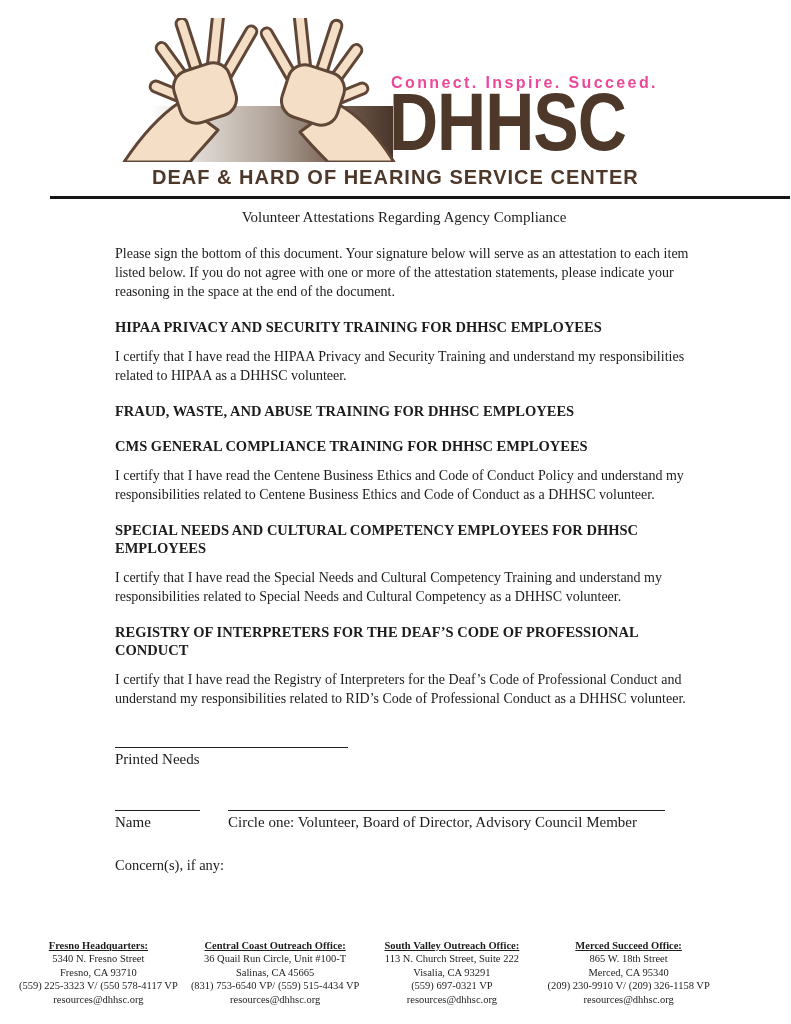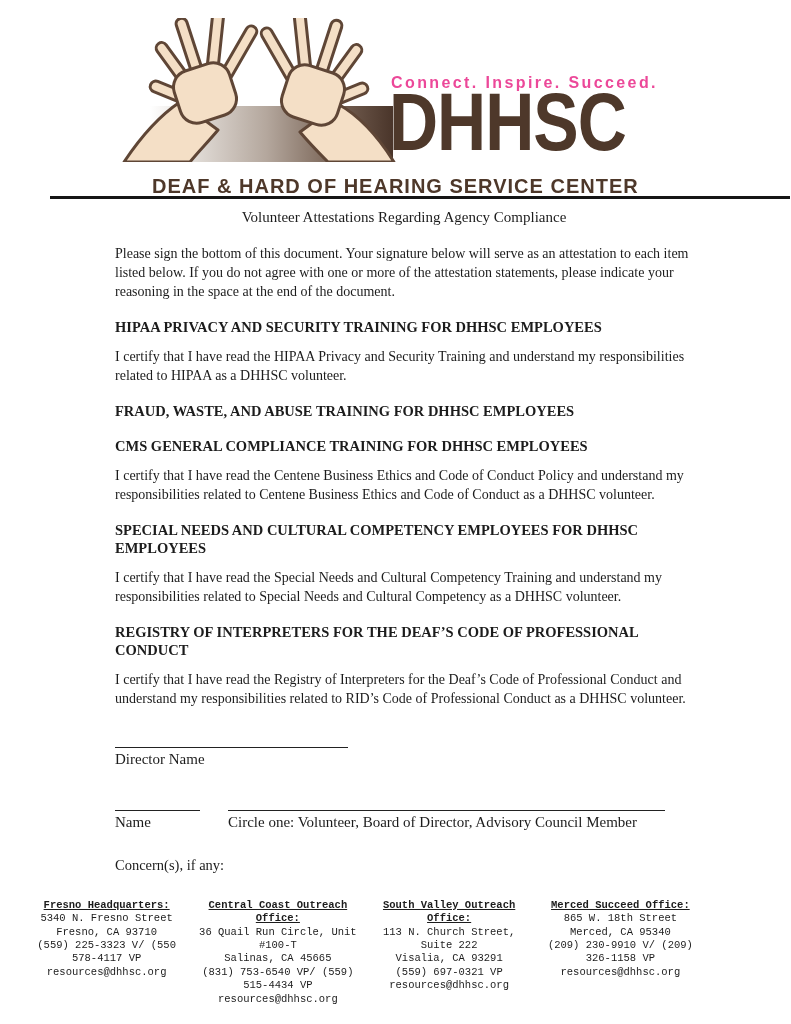--- a/index.html
+++ b/index.html
@@ -28,21 +28,21 @@
     color: #ec4899; text-align: left; white-space: nowrap;
   }
   .brand {
     position: absolute; left: 389px; top: 94px; height: 68px;
     font-family: "Liberation Sans", sans-serif;
     font-size: 68px; line-height: 68px; font-weight: 700; letter-spacing: -1px;
     color: #4e382a; transform: scaleY(1.2); transform-origin: 0 100%;
     white-space: nowrap;
   }
   .org-name {
-    position: absolute; left: 152px; top: 175px;
+    position: absolute; left: 152px; top: 166px;
     font-family: "Liberation Sans", sans-serif;
     font-size: 20px; font-weight: 700; letter-spacing: 1px;
     color: #4e382a; white-space: nowrap;
   }
   .header-rule {
     position: absolute; left: 50px; top: 196px; width: 740px; height: 3px;
     background: #151515;
   }
 
   
@@ -65,21 +65,21 @@
   .gap-1 { width: 47px; }
   .f-signature { width: 272px; }
   .f-date { width: 85px; }
   .gap-2 { width: 28px; }
   .f-circle { width: 437px; }
   .concerns { margin-top: 26px; font-size: 14.5px; }
 
   
   .footer {
     position: absolute; left: 0; bottom: 18px; width: 727px;
-    display: flex; padding: 0 21px; font-family: Liberation Mono, monospace;
+    display: flex; padding: 0 10px;
   }
   .office { flex: 1; text-align: center; font-size: 10.5px; line-height: 13.4px; padding: 0 4px; }
   .office .office-name { font-weight: 700; text-decoration: underline; }
 </style>
 </head>
 <body>
 
 <div class="page">
 
   <div class="header">
@@ -143,21 +143,21 @@
     </div>
 
     <div>
       <div class="section-heading">REGISTRY OF INTERPRETERS FOR THE DEAF’S CODE OF PROFESSIONAL CONDUCT</div>
       <p class="section-body">I certify that I have read the Registry of Interpreters for the Deaf’s Code of Professional Conduct and understand my responsibilities related to RID’s Code of Professional Conduct as a DHHSC volunteer.</p>
     </div>
 
     <div class="sig-row sig-row-1">
       <div class="sig-field f-printed">
         <div class="line"></div>
-        <div class="label">Director Name</div>
+        <div class="label">Printed Needs</div>
       </div>
       <div class="gap-1"></div>
     </div>
 
     <div class="sig-row sig-row-2">
       <div class="sig-field f-date">
         <div class="line"></div>
         <div class="label">Name</div>
       </div>
       <div class="gap-2"></div>

